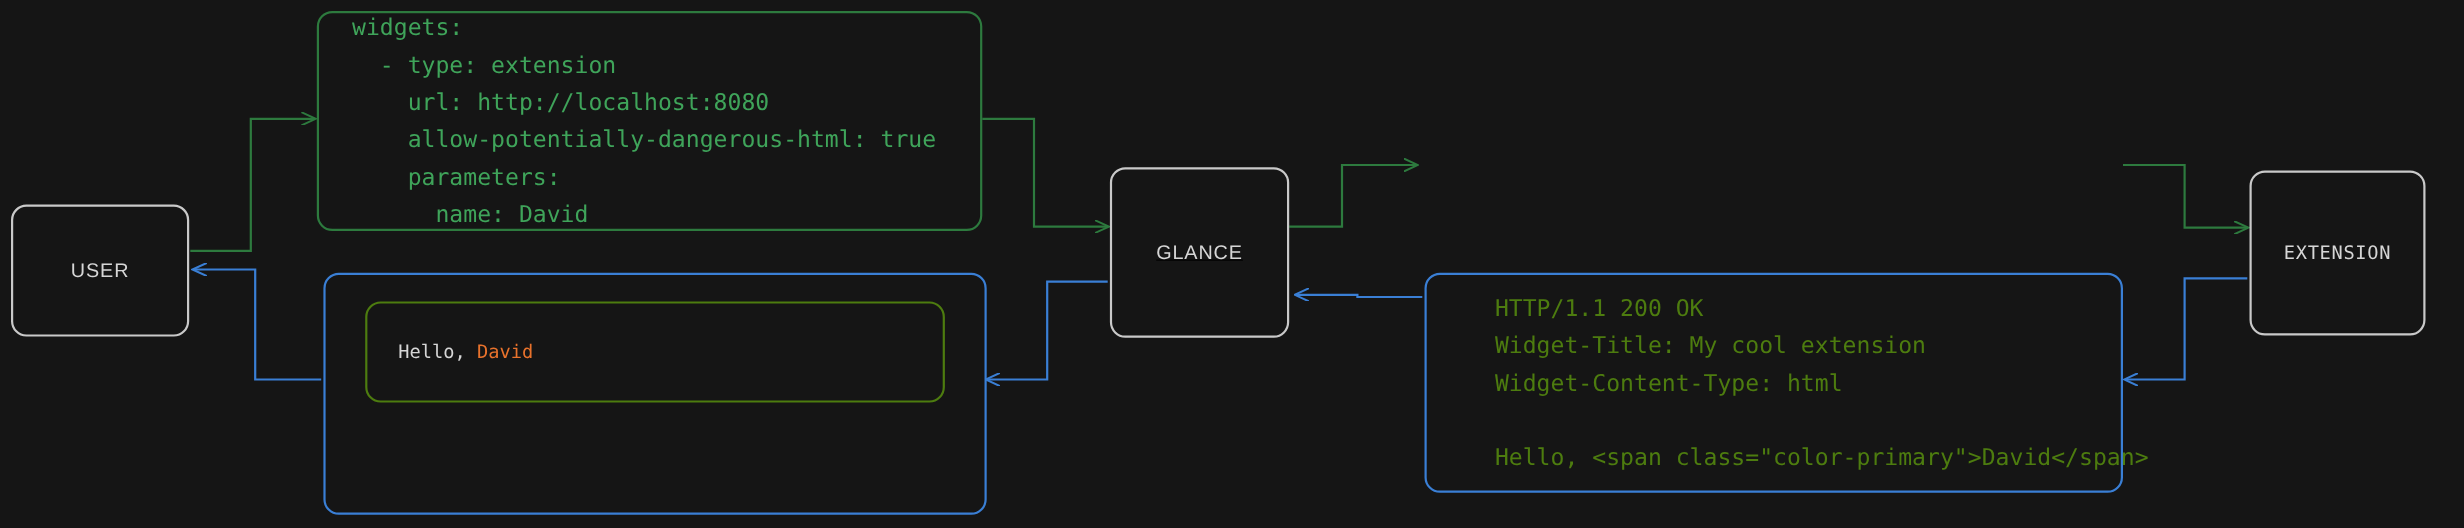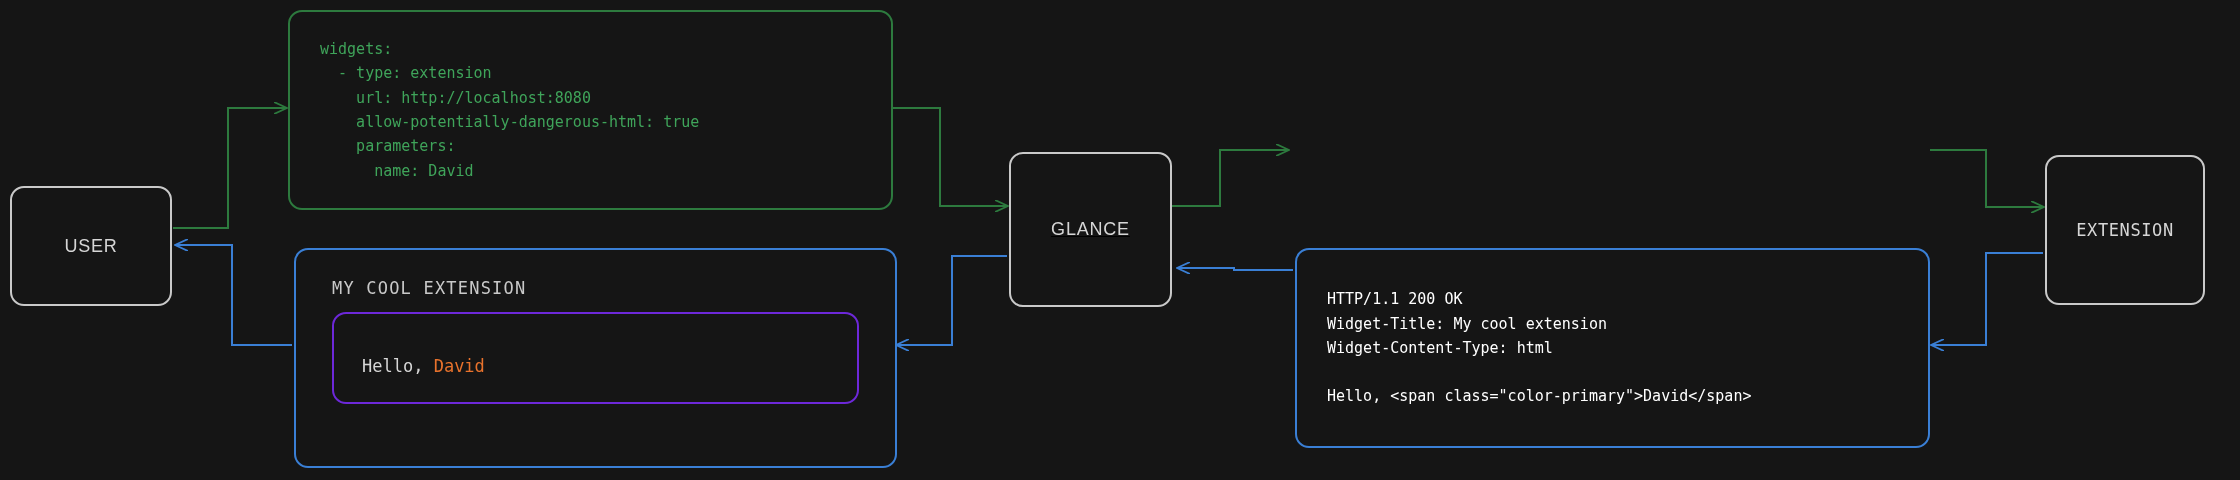--- a/index.html
+++ b/index.html
@@ -56,43 +56,43 @@
     padding: 22px 30px;
     display: flex;
     flex-direction: column;
     justify-content: center;
   }
   .panel.green { border-color: #2d7a3e; }
   .panel.blue  { border-color: #3a7fd5; }
   .panel.widget { border-color: #3a7fd5; }
   pre.code {
     font-family: "DejaVu Sans Mono", "Liberation Mono", monospace;
-    font-size: 15px;
+    font-size: 21px;
     line-height: 1.62;
     white-space: pre;
     margin: 0;
   }
   pre.code.green { color: #3fa45a; }
-  pre.code.blue  { color: #ffffff; }
+  pre.code.blue  { color: #4d7c0f; margin-left: 32px; }
   
   .widget-title {
     color: #c9c9c9;
     font-family: "DejaVu Sans Mono", "Liberation Mono", monospace;
     font-size: 17px;
     letter-spacing: 1.2px;
     margin: 4px 0 14px 14px;
   }
   .widget-card {
-    border: 2px solid #6d28d9;
+    border: 2px solid #4d7c0f;
     border-radius: 14px;
     padding: 26px 28px;
     margin: 0 14px 6px 14px;
     min-height: 92px;
     display: flex;
-    align-items: flex-end;
+    align-items: center;
   }
   .widget-card-text {
     font-family: "DejaVu Sans Mono", "Liberation Mono", monospace;
     font-size: 17px;
     color: #d6d6d6;
     white-space: pre;
   }
   .accent-name { color: #e8722c; }
 </style>
 </head>
@@ -167,19 +167,18 @@
 
   <div class="node panel blue" style="left:1295px; top:248px; width:635px; height:200px;">
     <pre class="code blue">HTTP/1.1 200 OK
 Widget-Title: My cool extension
 Widget-Content-Type: html
 
 Hello, &lt;span class="color-primary"&gt;David&lt;/span&gt;</pre>
   </div>
 
   <div class="node panel widget" style="left:294px; top:248px; width:603px; height:220px; justify-content:flex-start; padding:24px 22px;">
-    <div class="widget-title">MY COOL EXTENSION</div>
     <div class="widget-card">
       <span class="widget-card-text"><span>Hello, </span><span class="accent-name">David</span></span>
     </div>
   </div>
 
 </div>
 
 </body></html>

